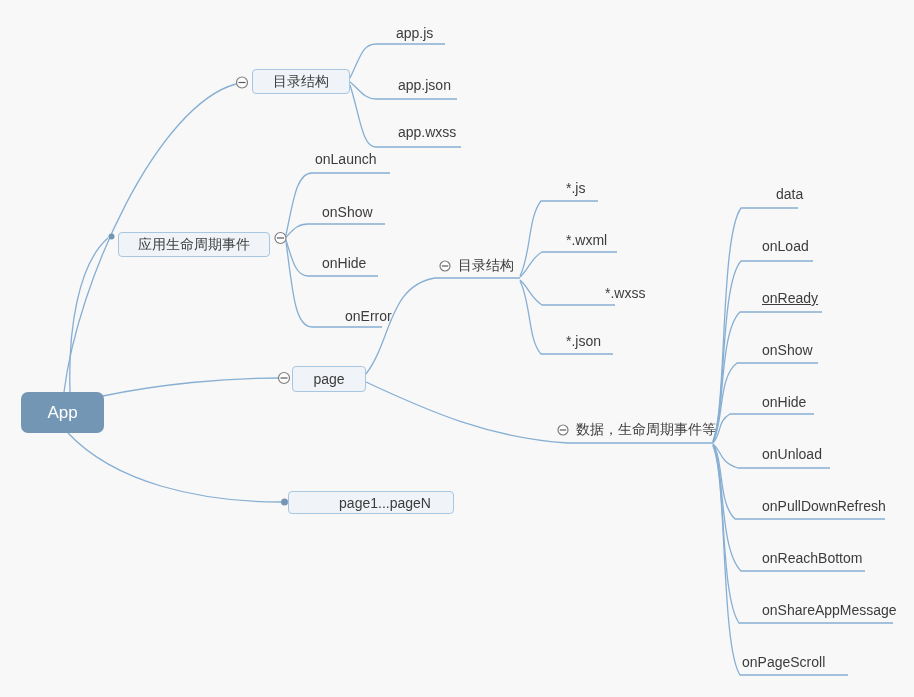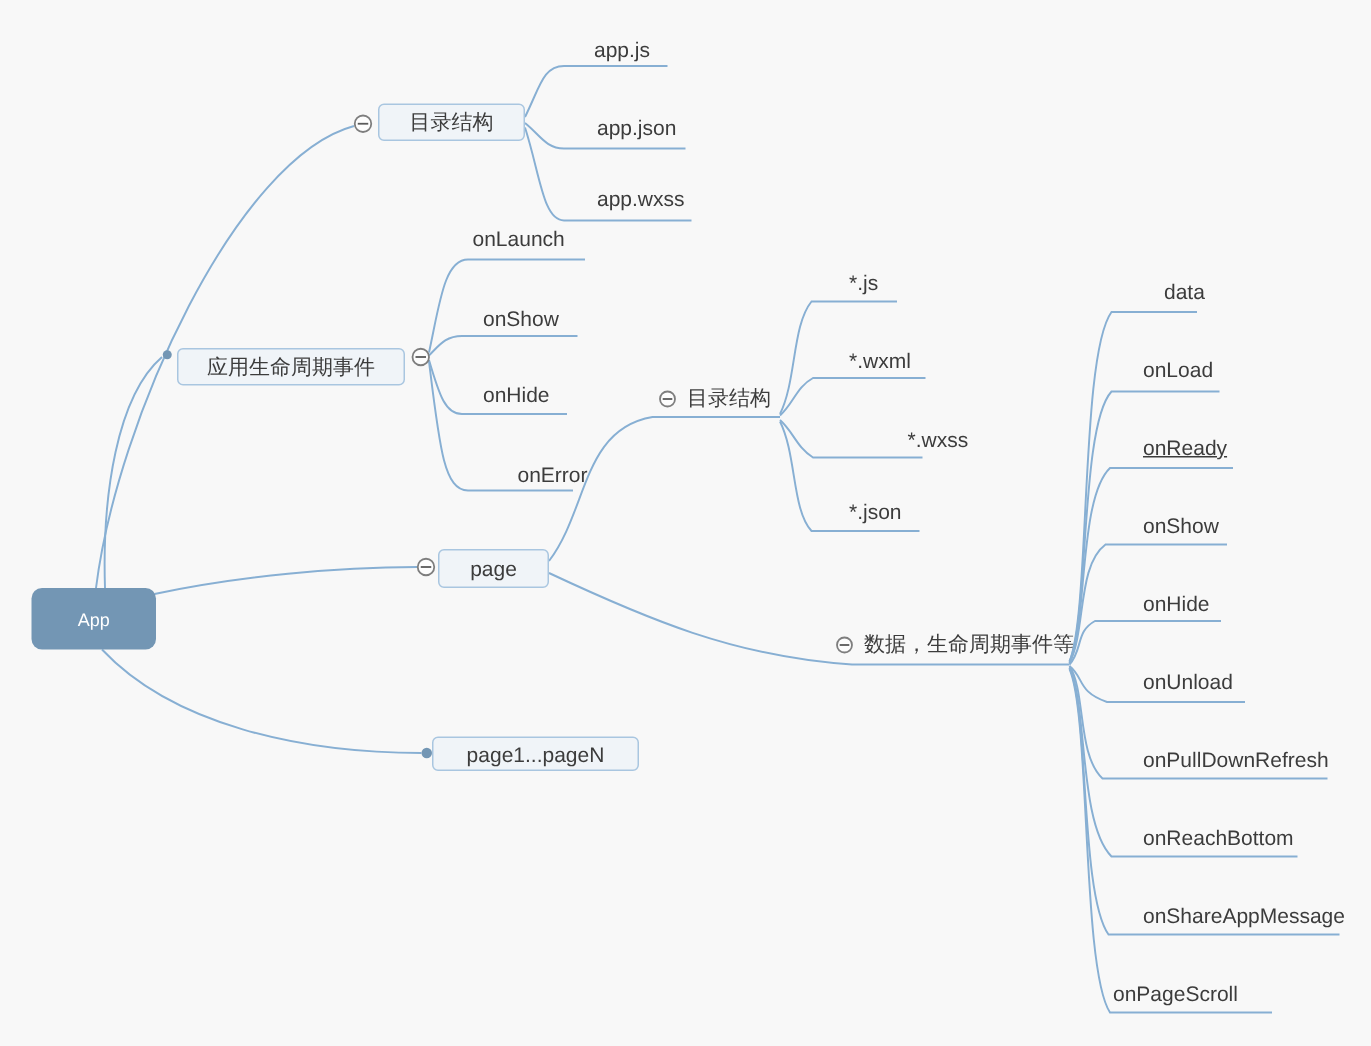--- a/index.html
+++ b/index.html
@@ -4,21 +4,21 @@
 <style>
   html,body{margin:0;padding:0;}
   body{background:#f8f8f8;font-family:"Liberation Sans","DejaVu Sans",sans-serif;}
   .canvas{position:relative;width:914px;height:697px;background:#f8f8f8;overflow:hidden;}
   .edges{position:absolute;left:0;top:0;}
   .edges path{fill:none;stroke:#87afd3;stroke-width:1.3;}
   .collapse circle{fill:#fdfdfd;stroke:#7e7e7e;stroke-width:1.2;}
   .collapse line{stroke:#5a5a5a;stroke-width:1.2;}
   .dot{fill:#7396b4;stroke:none;}
   .mm-root{position:absolute;left:21px;top:392px;width:83px;height:41px;background:#7396b4;
-           border-radius:7px;color:#ffffff;font-size:12px;display:flex;align-items:center;
+           border-radius:7px;color:#ffffff;font-size:17px;display:flex;align-items:center;
            justify-content:center;}
   .mm-box{position:absolute;background:#f0f4f8;border:1px solid #a9c6e0;border-radius:4px;
           color:#3c3c3c;font-size:14px;display:flex;align-items:center;justify-content:center;
           white-space:nowrap;}
   .mm-sub{position:absolute;color:#3c3c3c;font-size:14px;white-space:nowrap;}
   .leaf{position:absolute;color:#3c3c3c;font-size:14px;line-height:16px;white-space:nowrap;}
 </style>
 </head>
 <body>
 
@@ -82,21 +82,21 @@
 
     <circle class="dot" cx="111.5" cy="236.5" r="3"></circle>
     <circle class="dot" cx="284.5" cy="502" r="3.5"></circle>
   </svg>
 
   <div class="mm-root">App</div>
 
   <div class="mm-box" style="left:252px;top:69px;width:96px;height:23px;">目录结构</div>
   <div class="mm-box" style="left:118px;top:232px;width:150px;height:23px;text-align:center;">应用生命周期事件</div>
   <div class="mm-box" style="left:292px;top:366px;width:72px;height:24px;">page</div>
-  <div class="mm-box" style="left:288px;top:491px;width:136px;height:21px;">page1...pageN</div>
+  <div class="mm-box" style="left:288px;top:491px;width:136px;height:21px;padding-left:28px;">page1...pageN</div>
 
   <div class="mm-sub" style="left:458px;top:257px;">目录结构</div>
   <div class="mm-sub" style="left:576px;top:421px;">数据，生命周期事件等</div>
 
   <div class="leaf" style="left:396px;top:25px;">app.js</div>
   <div class="leaf" style="left:398px;top:77px;">app.json</div>
   <div class="leaf" style="left:398px;top:124px;">app.wxss</div>
 
   <div class="leaf" style="left:315px;top:151px;">onLaunch</div>
   <div class="leaf" style="left:322px;top:204px;">onShow</div>

